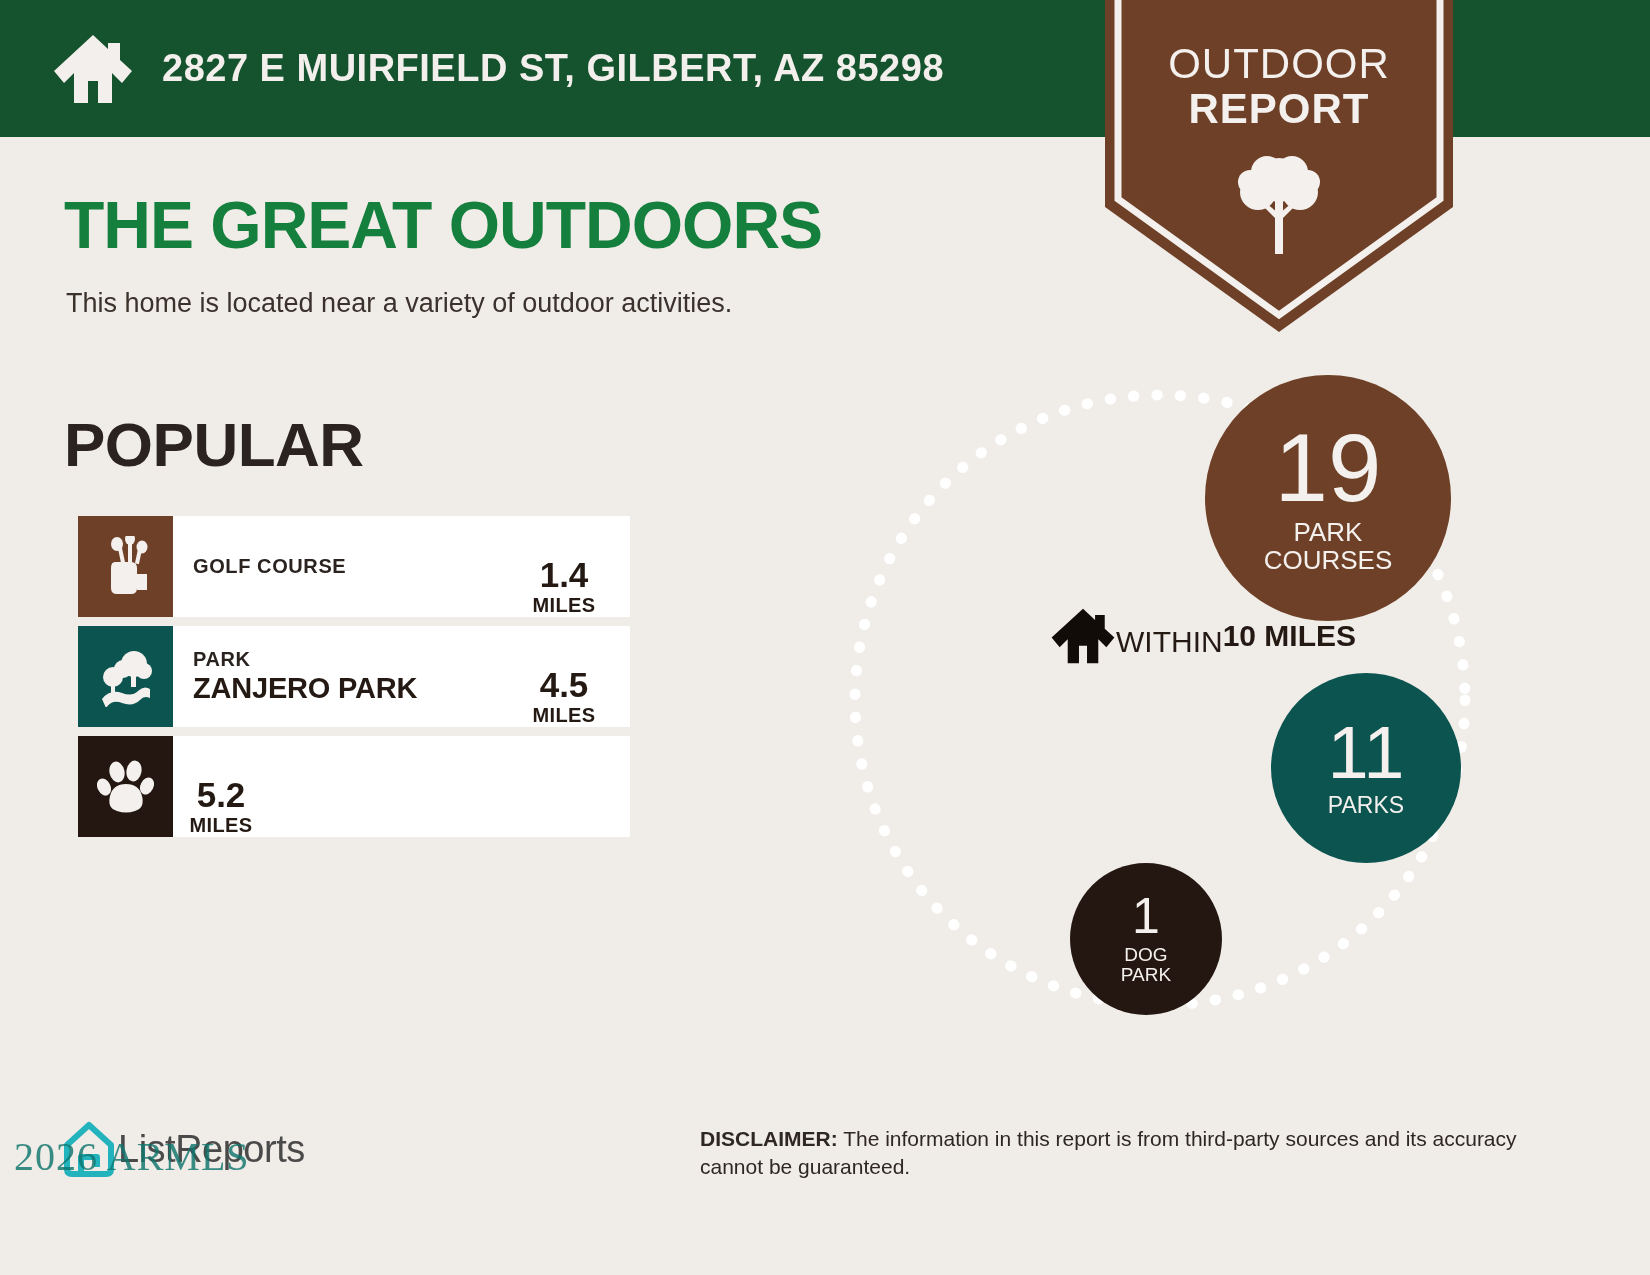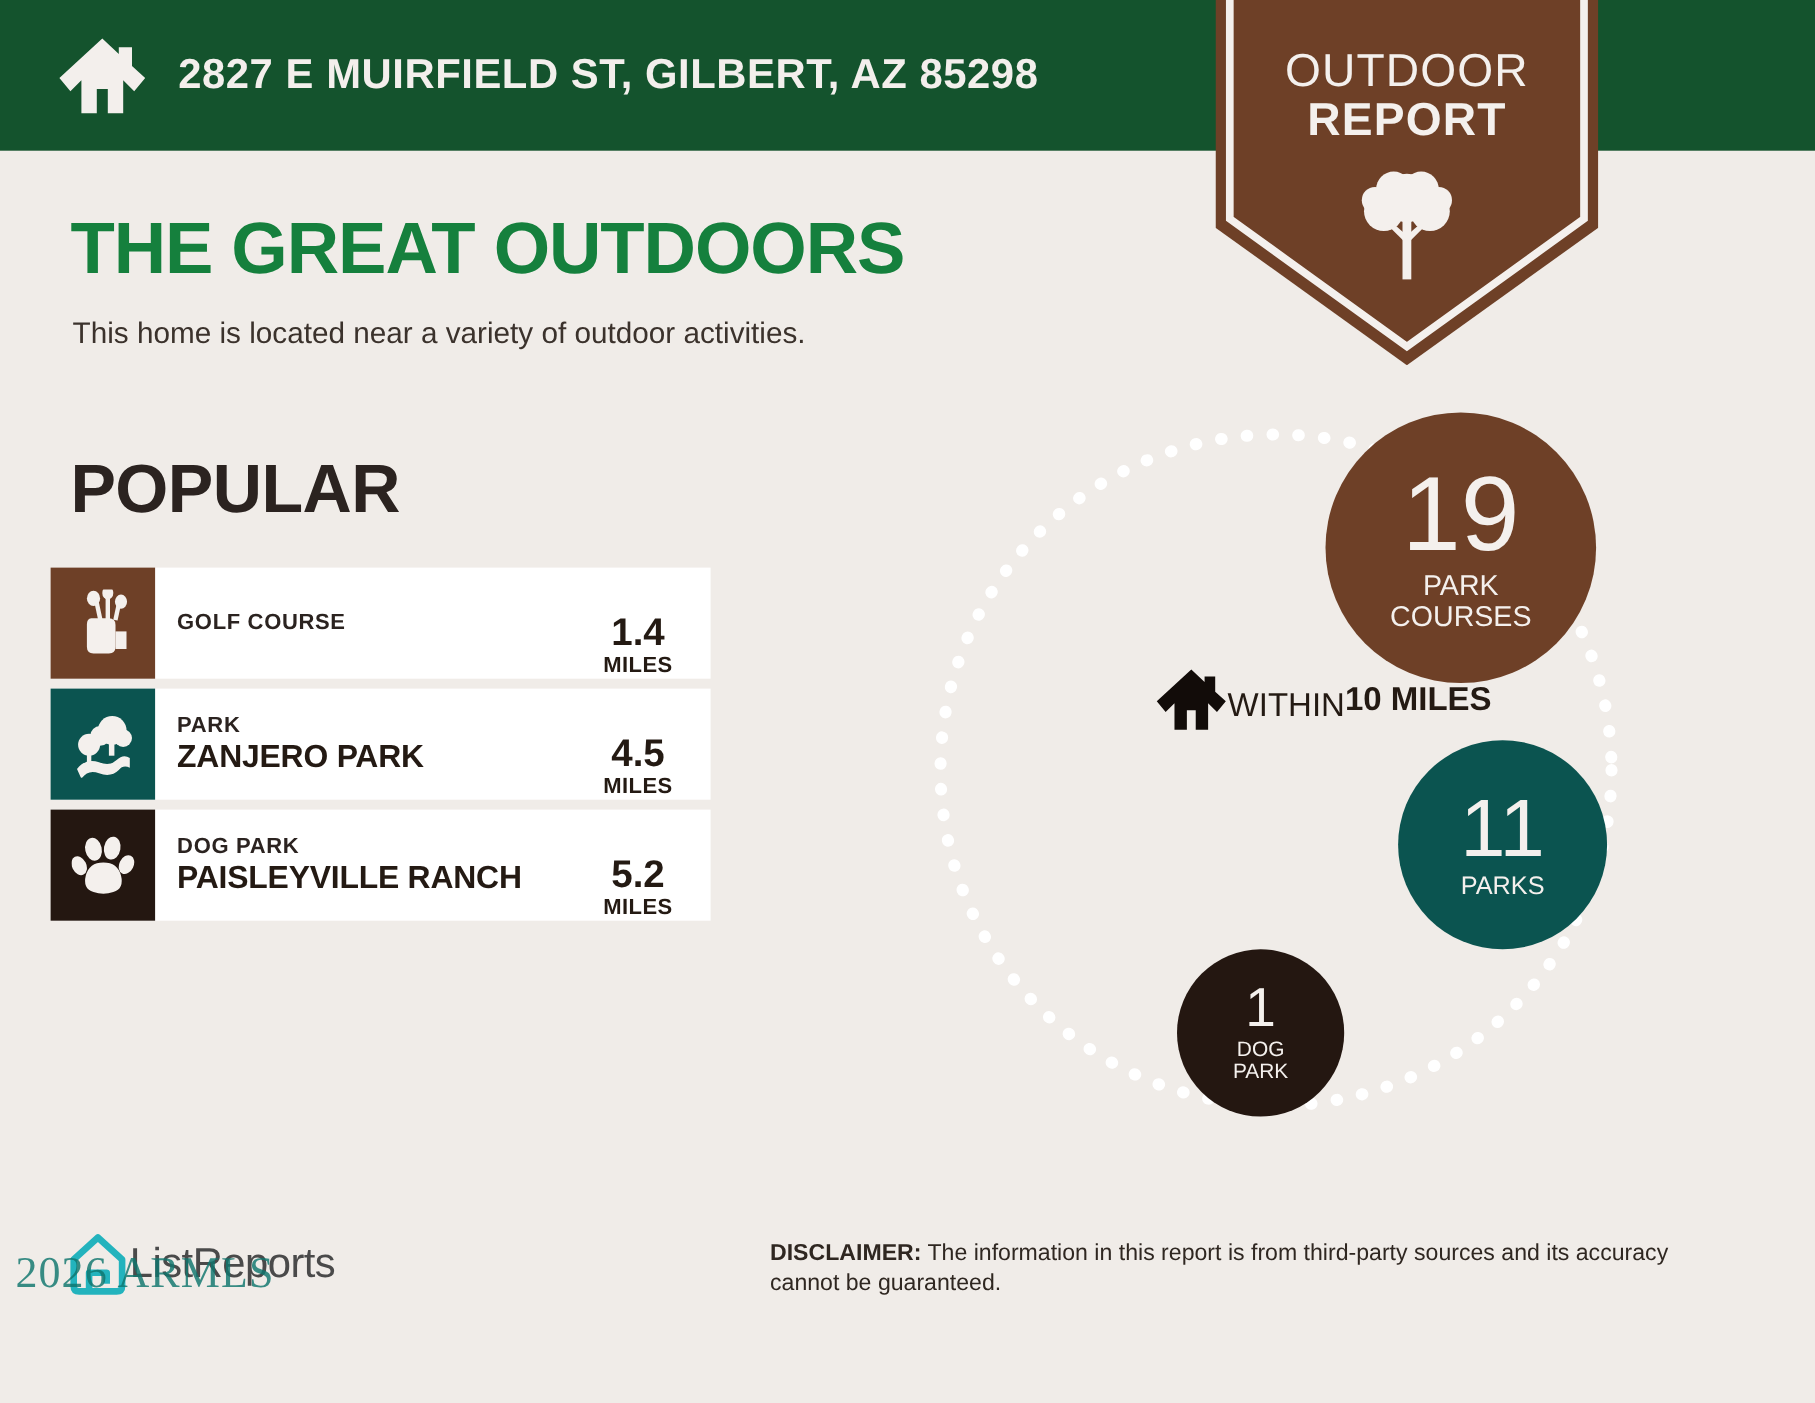--- a/index.html
+++ b/index.html
@@ -57,21 +57,21 @@
   }
   .section-title{
     position:absolute;left:64px;top:414px;
     font-size:62px;font-weight:bold;letter-spacing:-0.5px;
     color:#2b2320;line-height:1;
     white-space:nowrap;
   }
 
   
   .poi-list{
-    position:absolute;left:46px;top:516px;width:600px;
+    position:absolute;left:78px;top:516px;width:552px;
   }
   .poi-row{
     display:flex;align-items:stretch;background:#ffffff;
     height:101px;margin-bottom:9px;
   }
   .poi-icon{
     width:95px;flex:0 0 95px;
     display:flex;align-items:center;justify-content:center;
   }
   .poi-icon svg{display:block;}
@@ -255,26 +255,20 @@
       <svg width="58" height="58" viewBox="0 0 58 58">
         <g fill="#f4f0ed">
           <ellipse cx="20" cy="14" rx="7.5" ry="10.5" transform="rotate(-12 20 14)"></ellipse>
           <ellipse cx="37" cy="13" rx="7.5" ry="10.5" transform="rotate(10 37 13)"></ellipse>
           <ellipse cx="7" cy="29" rx="6.5" ry="9" transform="rotate(-26 7 29)"></ellipse>
           <ellipse cx="50" cy="28" rx="6.5" ry="9" transform="rotate(26 50 28)"></ellipse>
           <path d="M29 26 q13 0 16 12 q3 12 -7 15 q-9 3 -18 0 q-10 -3 -7 -15 q3 -12 16 -12 z"></path>
         </g>
       </svg>
     </div>
-    <div class="poi-body">
-      <div>
-        <div class="poi-cat">DOG PARK</div>
-        <div class="poi-name">PAISLEYVILLE RANCH</div>
-      </div>
-    </div>
     <div class="poi-dist">
       <div class="poi-dist-num">5.2</div>
       <div class="poi-dist-unit">MILES</div>
     </div>
   </div>
 
 </div>
 
 <div class="diagram">
 

